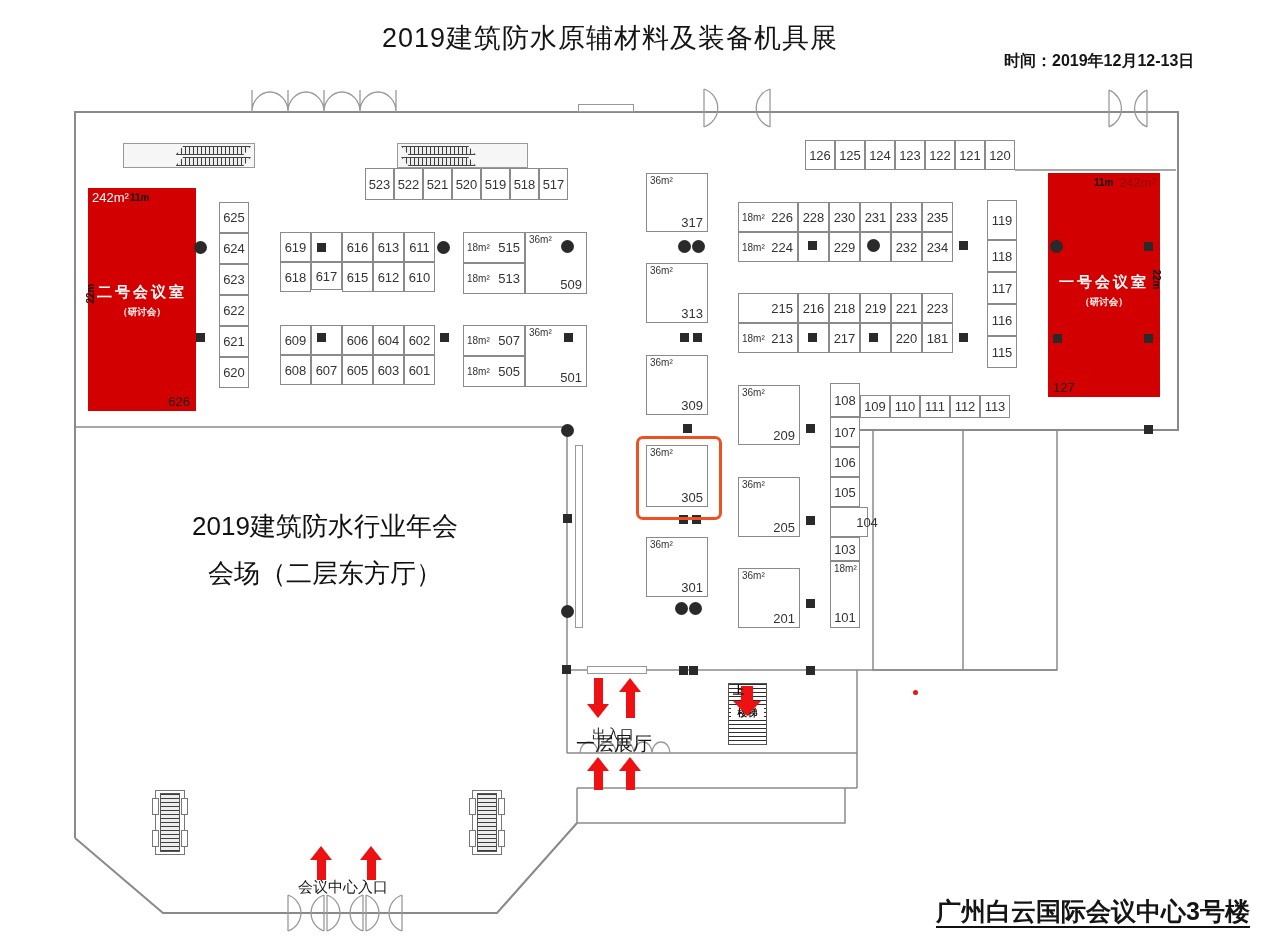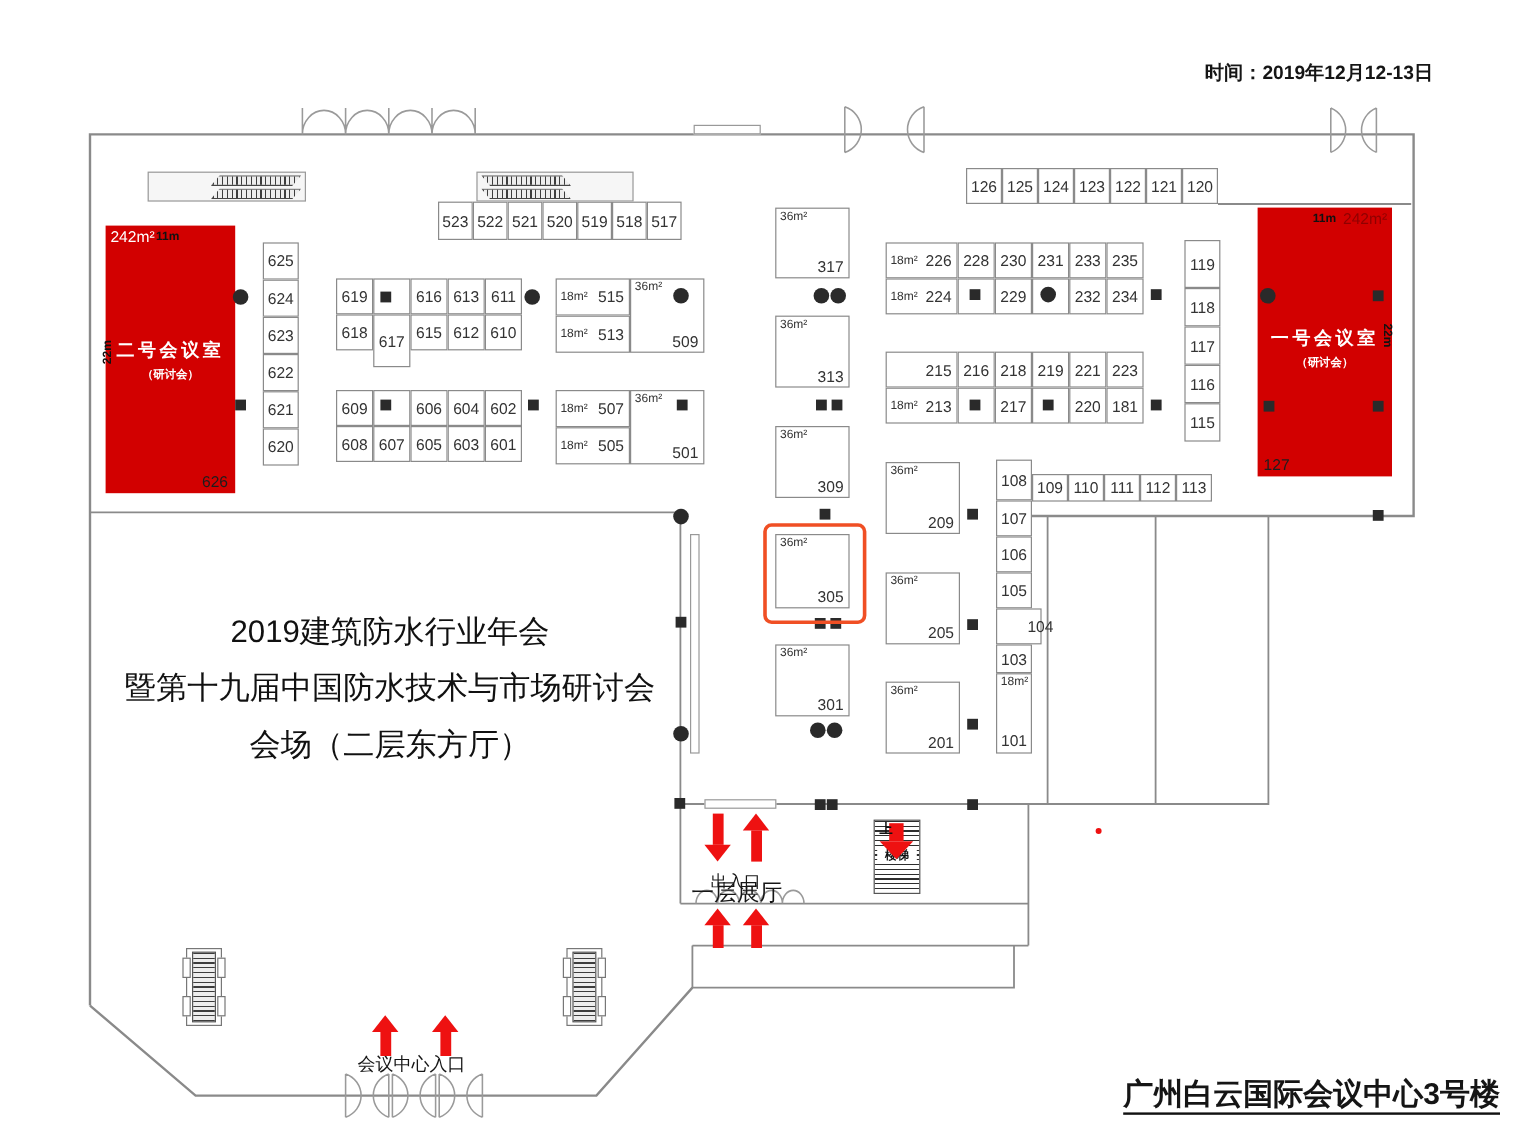--- a/index.html
+++ b/index.html
@@ -85,20 +85,21 @@
     </g>
     <g stroke="#9a9a9a" fill="none" stroke-width="1.3">
       <path d="M252,112 A18,20 0 0 1 288,112 M288,112 A18,20 0 0 1 324,112 M324,112 A18,20 0 0 1 360,112 M360,112 A18,20 0 0 1 396,112 M252,90 L252,112 M288,90 L288,112 M324,90 L324,112 M360,90 L360,112 M396,90 L396,112"></path>
       <path d="M704,89 L704,127 M770,89 L770,127 M704,89 A20,20 0 0 1 704,127 M770,89 A20,20 0 0 0 770,127"></path>
       <path d="M1109,90 L1109,127 M1147,90 L1147,127 M1109,90 A20,20 0 0 1 1109,127 M1147,90 A20,20 0 0 0 1147,127"></path>
       <path d="M580,753 A9,11 0 0 1 598,753 M598,753 A9,11 0 0 1 616,753 M616,753 A9,11 0 0 1 634,753 M634,753 A9,11 0 0 1 652,753 M652,753 A9,11 0 0 1 670,753"></path>
       <path d="M288,895 L288,931 M324,895 L324,931 M288,895 A19,19 0 0 1 288,931 M324,895 A19,19 0 0 0 324,931 M327,895 L327,931 M363,895 L363,931 M327,895 A19,19 0 0 1 327,931 M363,895 A19,19 0 0 0 363,931 M366,895 L366,931 M402,895 L402,931 M366,895 A19,19 0 0 1 366,931 M402,895 A19,19 0 0 0 402,931"></path>
     </g>
   </svg>
 
+  <div class="txt title" style="left:330px;top:20px;width:560px;">2019建筑防水原辅材料及装备机具展</div>
   <div class="txt time" style="left:1004px;top:51px;">时间：2019年12月12-13日</div>
 
   <div class="room" style="left:88px;top:188px;width:108px;height:223px;">
     <span class="r-area w" style="left:4px;top:2px;">242m²</span>
     <span class="r-dim" style="left:42px;top:4px;">11m</span>
     <span class="r-dim vl">22m</span>
     <div class="r-name" style="top:95px;">二号会议室</div>
     <div class="r-sub" style="top:118px;">（研讨会）</div>
     <span class="r-booth" style="right:6px;bottom:2px;">626</span>
   </div>
@@ -109,21 +110,20 @@
     <div class="r-name" style="top:100px;">一号会议室</div>
     <div class="r-sub" style="top:123px;">（研讨会）</div>
     <span class="r-dim vr">22m</span>
     <span class="r-booth" style="left:5px;bottom:2px;">127</span>
   </div>
 
   <div class="hl" style="left:636px;top:436px;width:80px;height:78px;"></div>
 
   <div class="txt meet" style="left:70px;top:503px;width:510px;">
     <div>2019建筑防水行业年会</div>
-    <div>暨第十九届中国防水技术与市场研讨会</div>
     <div>会场（二层东方厅）</div>
   </div>
 
   <div class="txt hallexit" style="left:576px;top:703px;">一层展厅</div>
   <div class="txt exitsub" style="left:592px;top:726px;">出入口</div>
   <div class="txt centerent" style="left:298px;top:878px;">会议中心入口</div>
 
   <div class="stairs">
     <div class="chip">楼梯</div>
   </div>
@@ -233,21 +233,21 @@
     </div>
     <div class="booth c" style="left: 373px; top: 232px; width: 31px; height: 30px;">
       <span class="no">613</span>
     </div>
     <div class="booth c" style="left: 404px; top: 232px; width: 31px; height: 30px;">
       <span class="no">611</span>
     </div>
     <div class="booth c" style="left: 280px; top: 262px; width: 31px; height: 30px;">
       <span class="no">618</span>
     </div>
-    <div class="booth c" style="left: 311px; top: 262px; width: 31px; height: 44px;">
+    <div class="booth c" style="left: 311px; top: 262px; width: 31px; height: 28px;">
       <span class="no">617</span>
     </div>
     <div class="booth c" style="left: 342px; top: 262px; width: 31px; height: 30px;">
       <span class="no">615</span>
     </div>
     <div class="booth c" style="left: 373px; top: 262px; width: 31px; height: 30px;">
       <span class="no">612</span>
     </div>
     <div class="booth c" style="left: 404px; top: 262px; width: 31px; height: 30px;">
       <span class="no">610</span>

